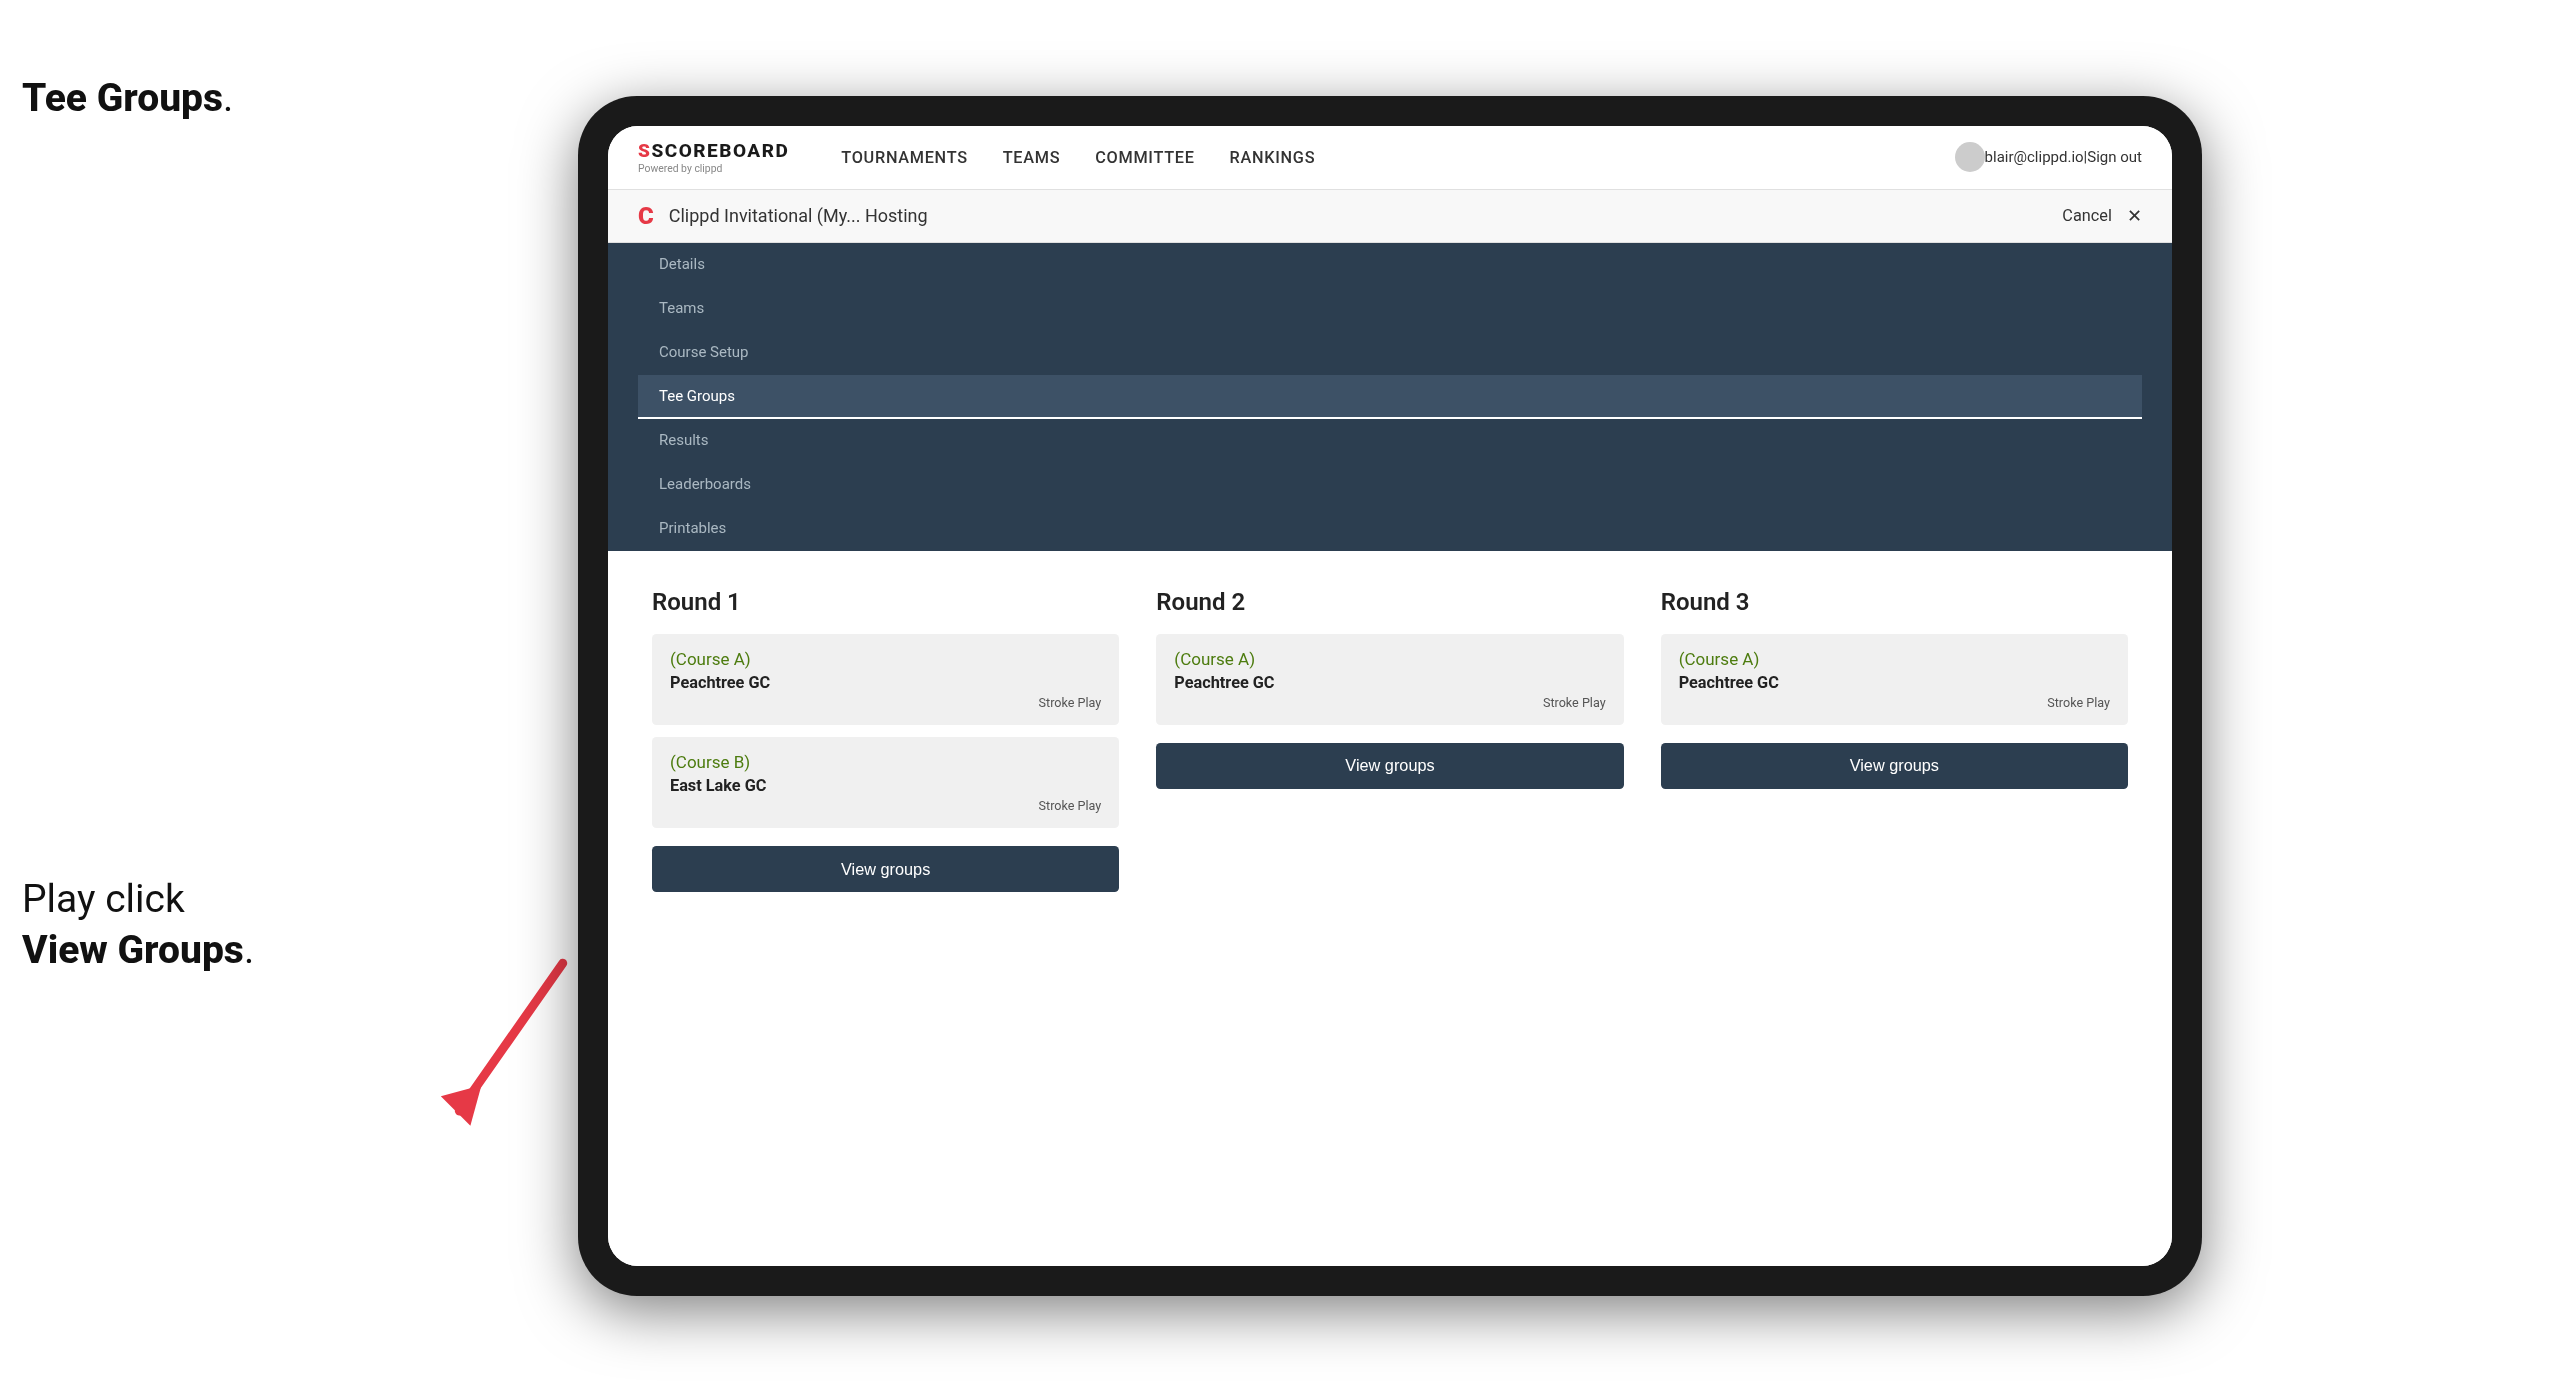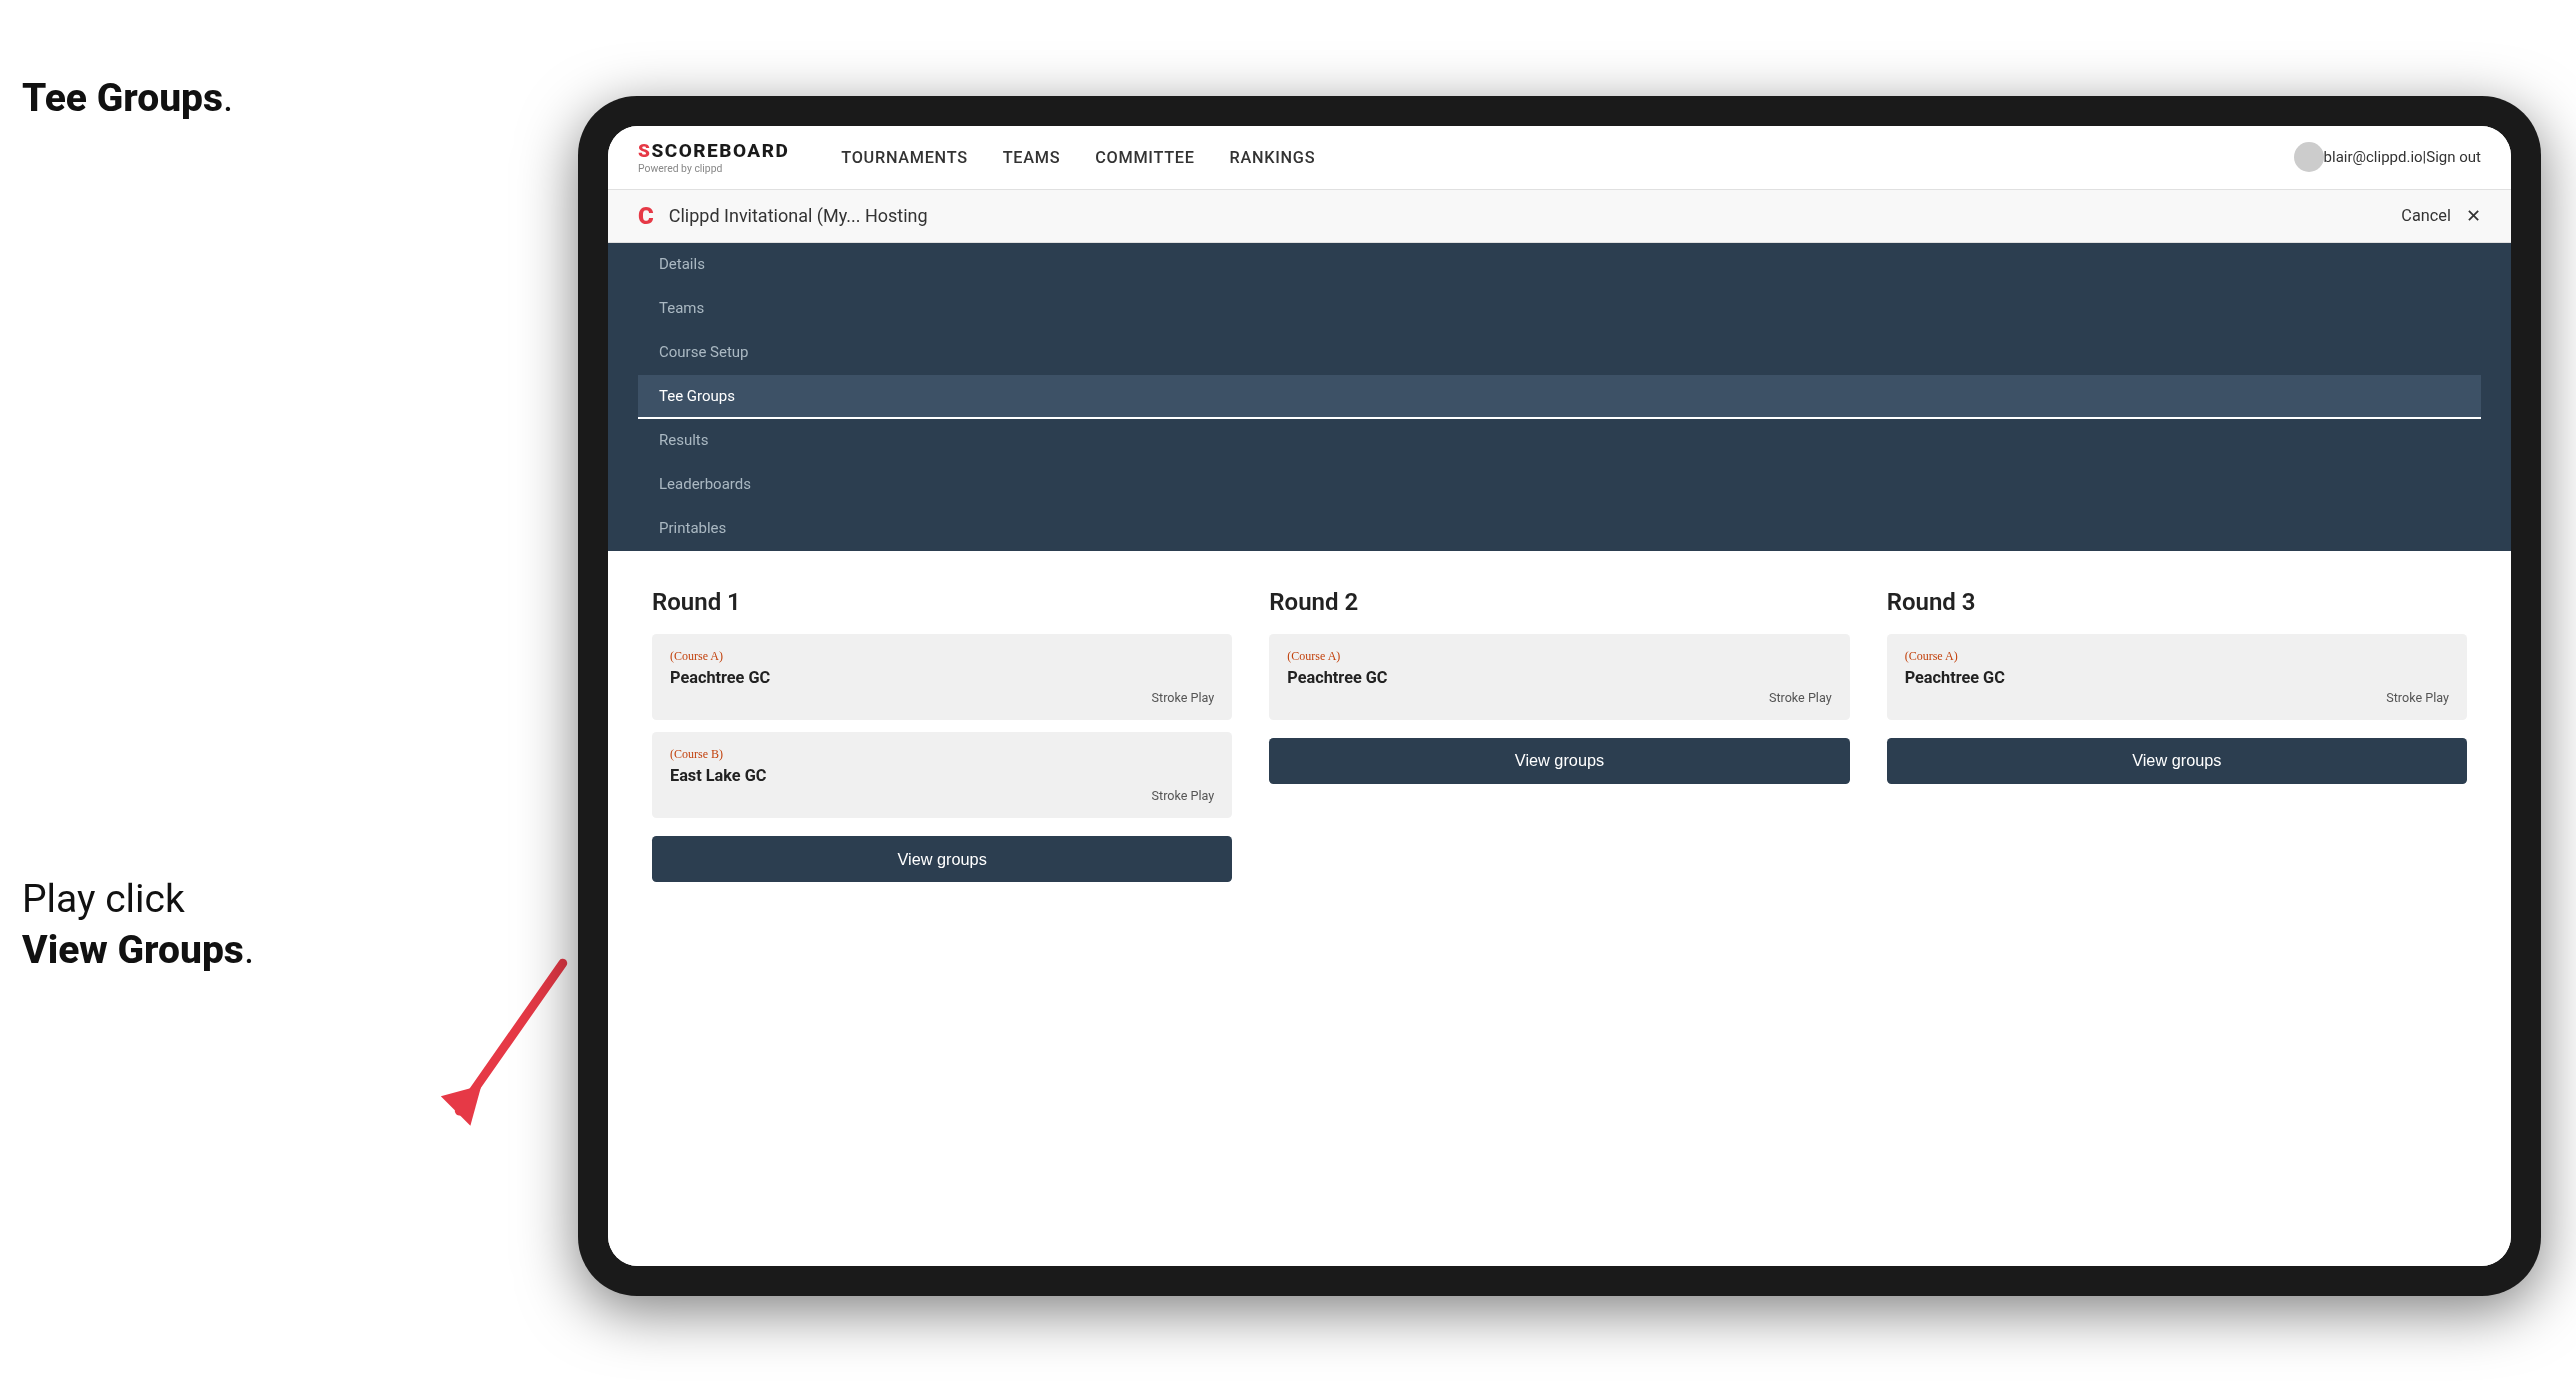--- a/index.html
+++ b/index.html
@@ -54,21 +54,21 @@
       left: 311px;
       width: 267px;
       height: 207px;
     }
 
     
     .tablet {
       position: absolute;
       top: 96px;
       left: 578px;
-      width: 1963px;
+      width: 1624px;
       height: 1200px;
       background: #1a1a1a;
       border-radius: 59px;
       padding: 30px;
       box-shadow: 0 15px 59px rgba(0,0,0,0.5);
     }
 
     .tablet-screen {
       width: 100%;
       height: 100%;
@@ -225,24 +225,23 @@
     }
 
     .course-card {
       background: #f0f0f0;
       border-radius: 4.4px;
       padding: 15px 18px;
       margin-bottom: 12px;
     }
 
     .course-label {
-      font-size: 12px;
-      color: #c2410c;
+      font-size: 17px;
+      color: #4d7c0f;
       margin-bottom: 4.4px;
-      font-family: Liberation Serif, serif;
     }
 
     .course-name {
       font-size: 16.3px;
       font-weight: 700;
       color: #222;
       margin-bottom: 3px;
     }
 
     .course-format {

